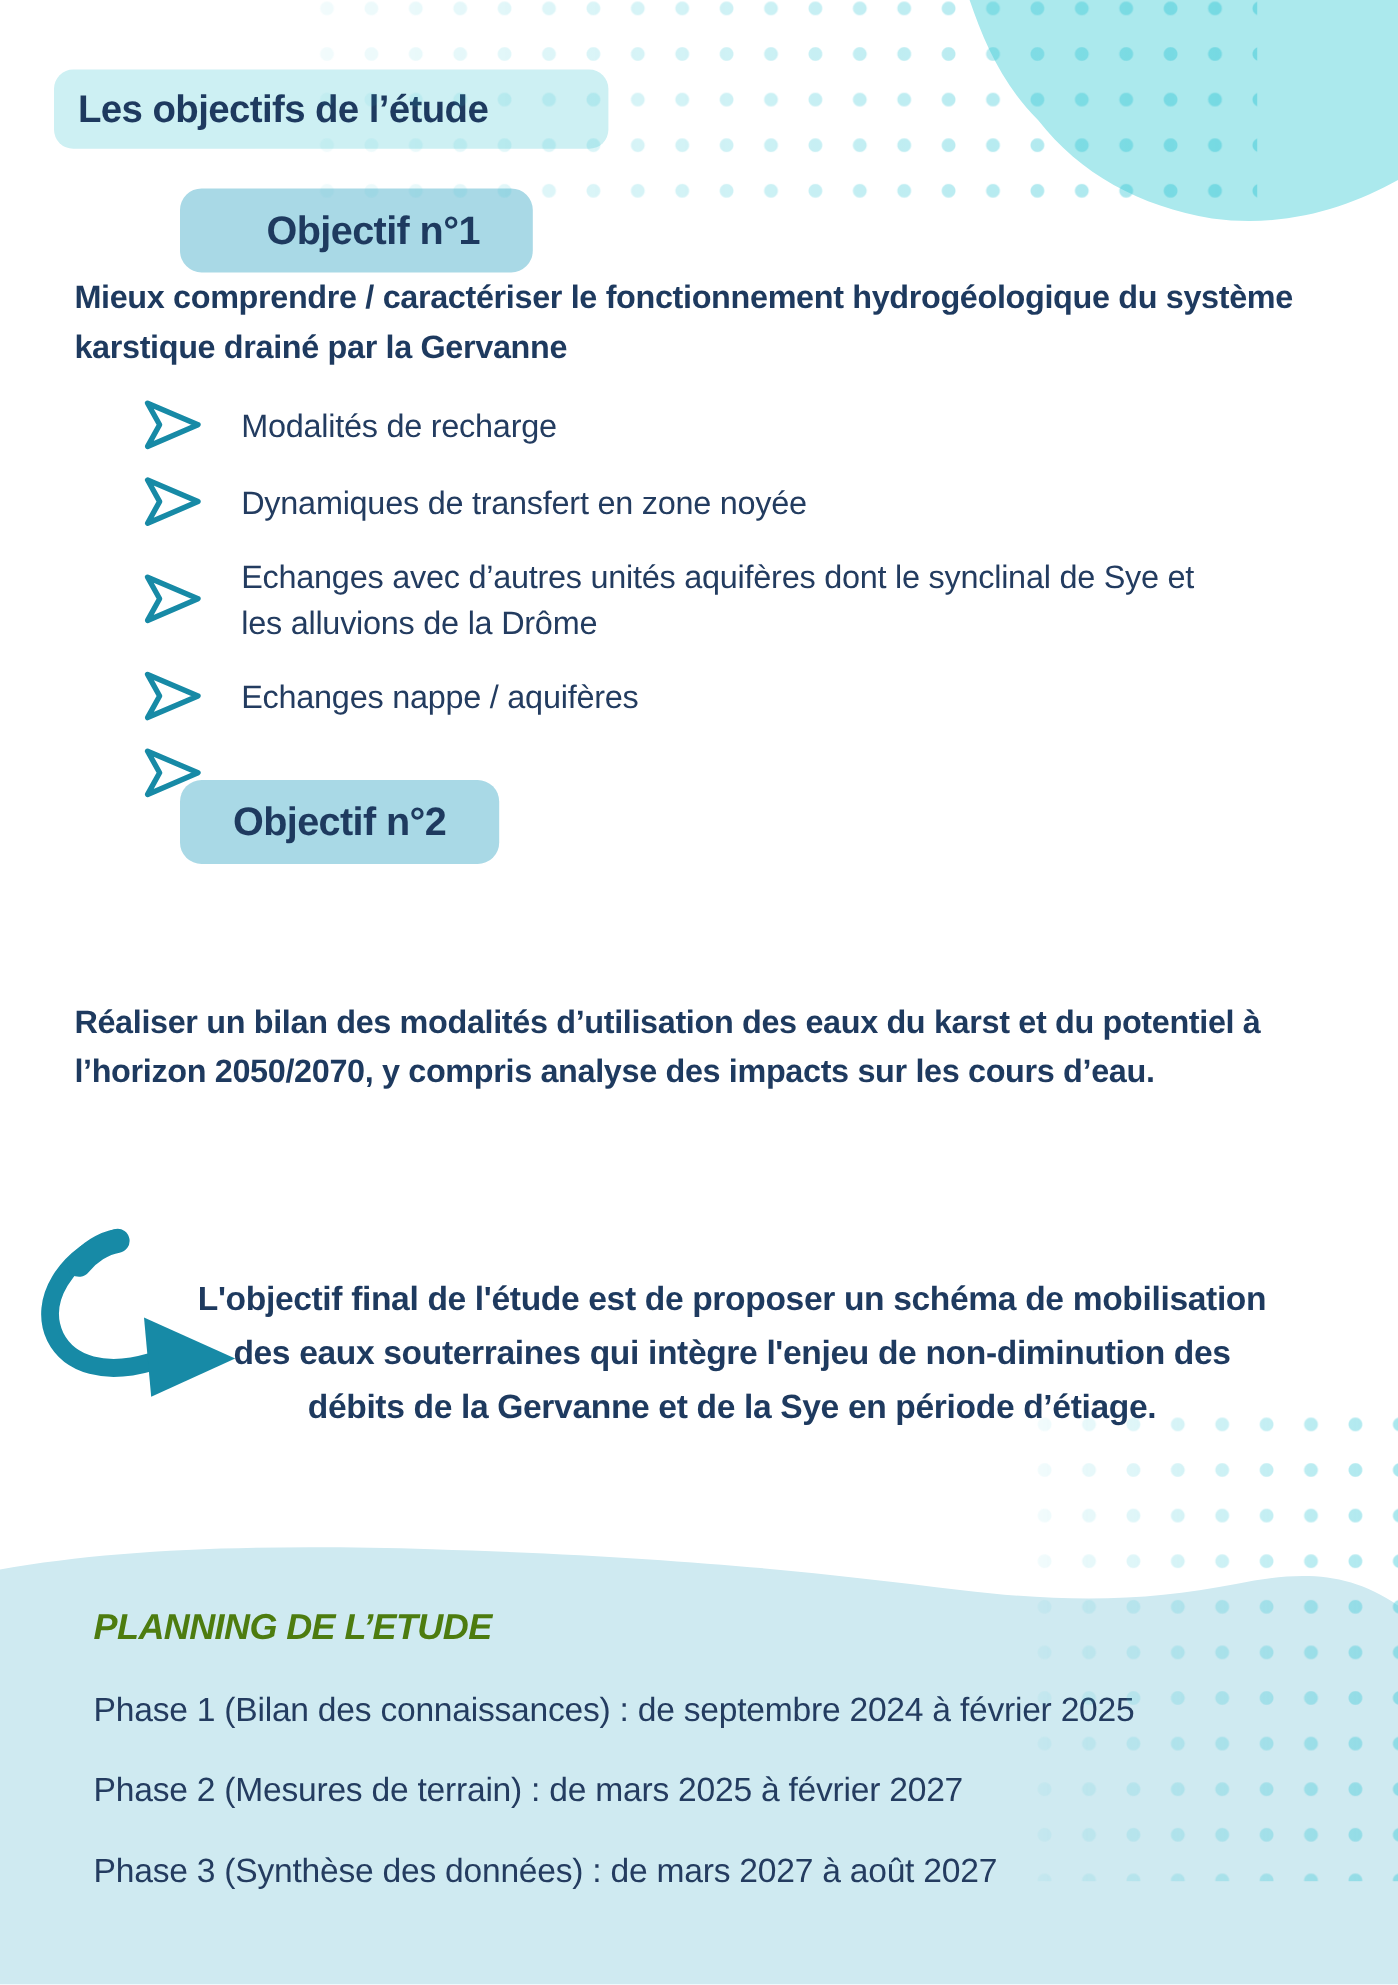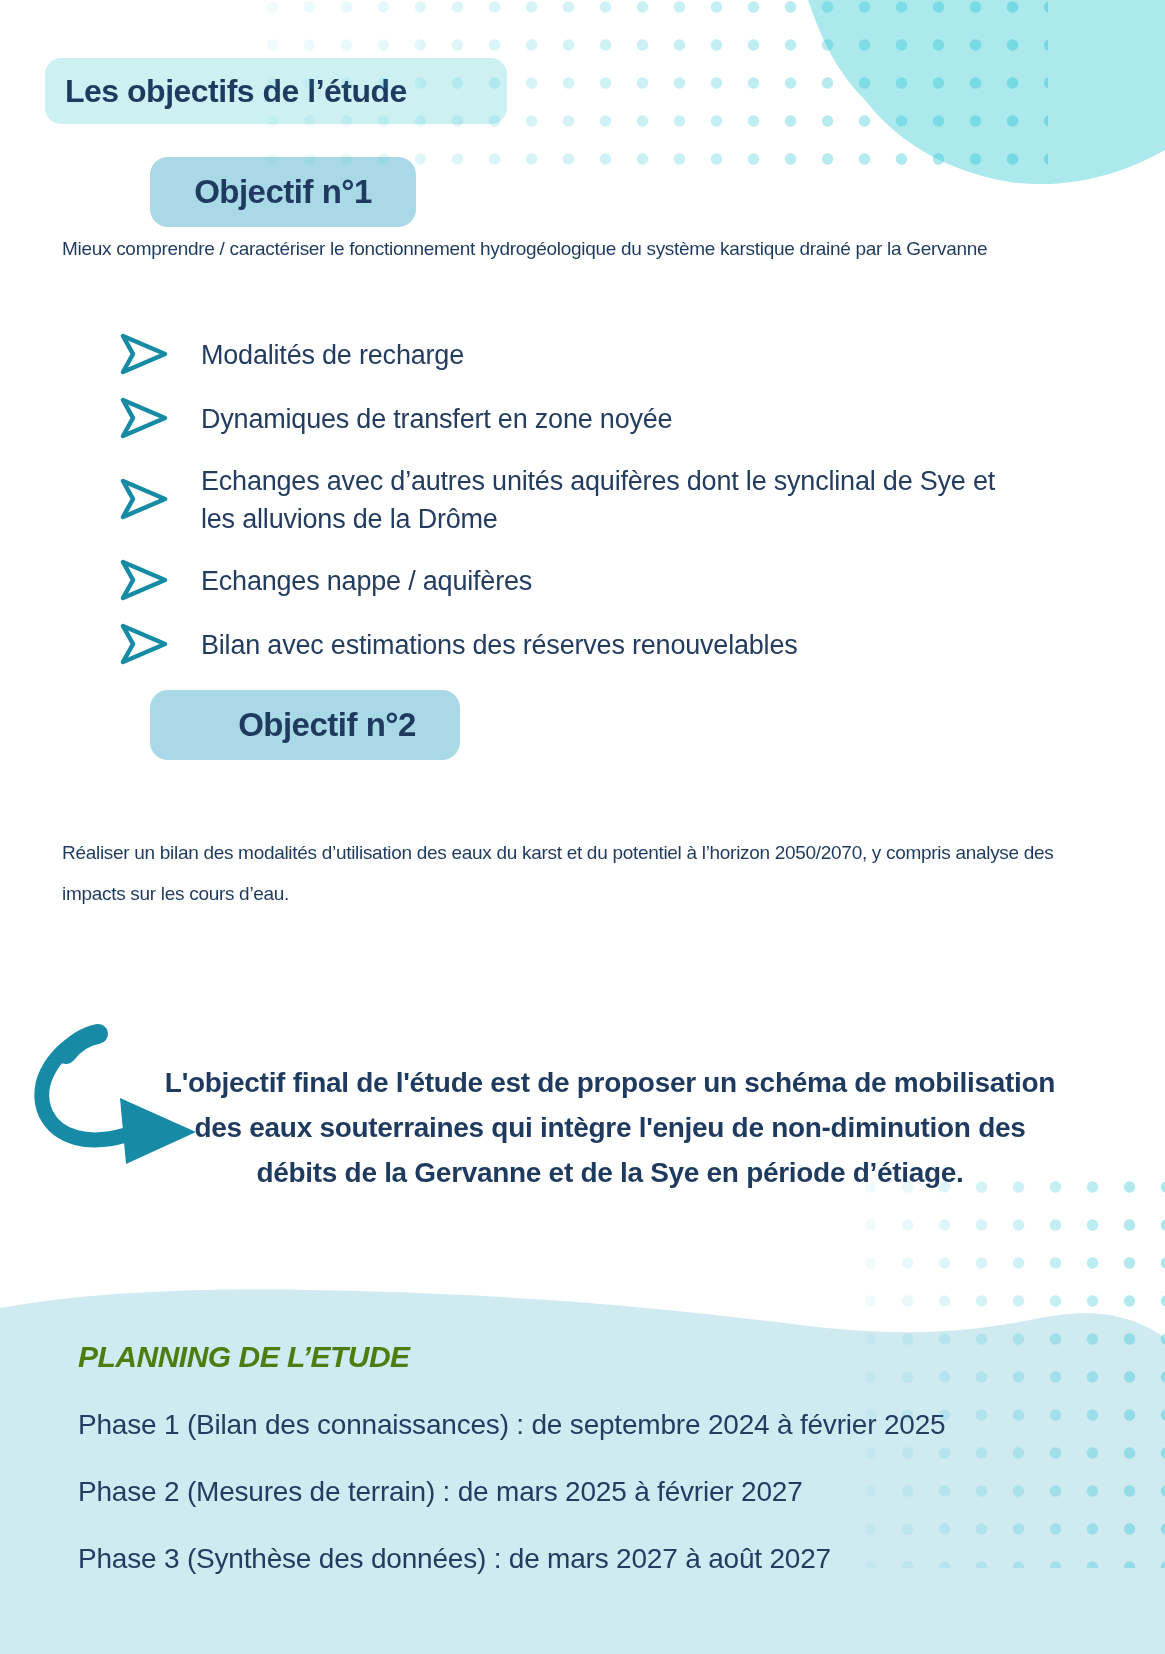--- a/index.html
+++ b/index.html
@@ -49,26 +49,26 @@
     font-size:32px;font-weight:bold;letter-spacing:-0.5px;color:#1e3a5f;
   }
 
   .obj-badge{
     position:absolute;width:266px;height:70px;
     background:#a9d9e6;border-radius:18px;
     display:flex;align-items:center;justify-content:center;
     font-size:33px;font-weight:bold;color:#1e3a5f;letter-spacing:-0.5px;
     z-index:2;
   }
-  .obj-badge.n1{left:150px;top:157px;}
-  .obj-badge.n2{left:150px;top:690px;padding-left:44px;}
+  .obj-badge.n1{left:150px;top:157px;padding-left:28px;}
+  .obj-badge.n2{left:150px;top:650px;}
 
   .bold-par{
     position:absolute;left:62px;width:1048px;
-    font-size:19px;font-weight:normal;line-height:41px;
+    font-size:27px;font-weight:bold;line-height:41px;
     letter-spacing:-0.3px;color:#1e3a5f;z-index:2;
   }
   .bold-par p{margin:0;}
   .intro{top:228px;}
   .obj2-par{top:812px;margin-top:20px;}
 
   .bullets{
     position:absolute;left:118px;top:334px;width:900px;
     list-style:none;margin:0;padding:0;z-index:2;
   }
@@ -155,21 +155,20 @@
           </svg>
       </span>
       <span class="b-text">Echanges nappe / aquifères</span>
     </li>
     <li>
       <span class="arrow-icon">
         <svg width="53" height="44" viewBox="0 0 53 44">
             <path d="M5 4 L47 22 L5 40 L15 22 Z" fill="none" stroke="#178aa6" stroke-width="4.5" stroke-linejoin="round" stroke-linecap="round"></path>
           </svg>
       </span>
-      <span class="b-text">Bilan avec estimations des réserves renouvelables</span>
     </li>
   </ul>
 
   <div class="obj-badge n2">Objectif n°2</div>
 
   <div class="bold-par obj2-par">
     <p>Réaliser un bilan des modalités d’utilisation des eaux du karst et du potentiel à l’horizon 2050/2070, y compris analyse des impacts sur les cours d’eau.</p>
   </div>
 
   <svg class="swoosh" width="178" height="148" viewBox="0 0 178 148" aria-hidden="true">

